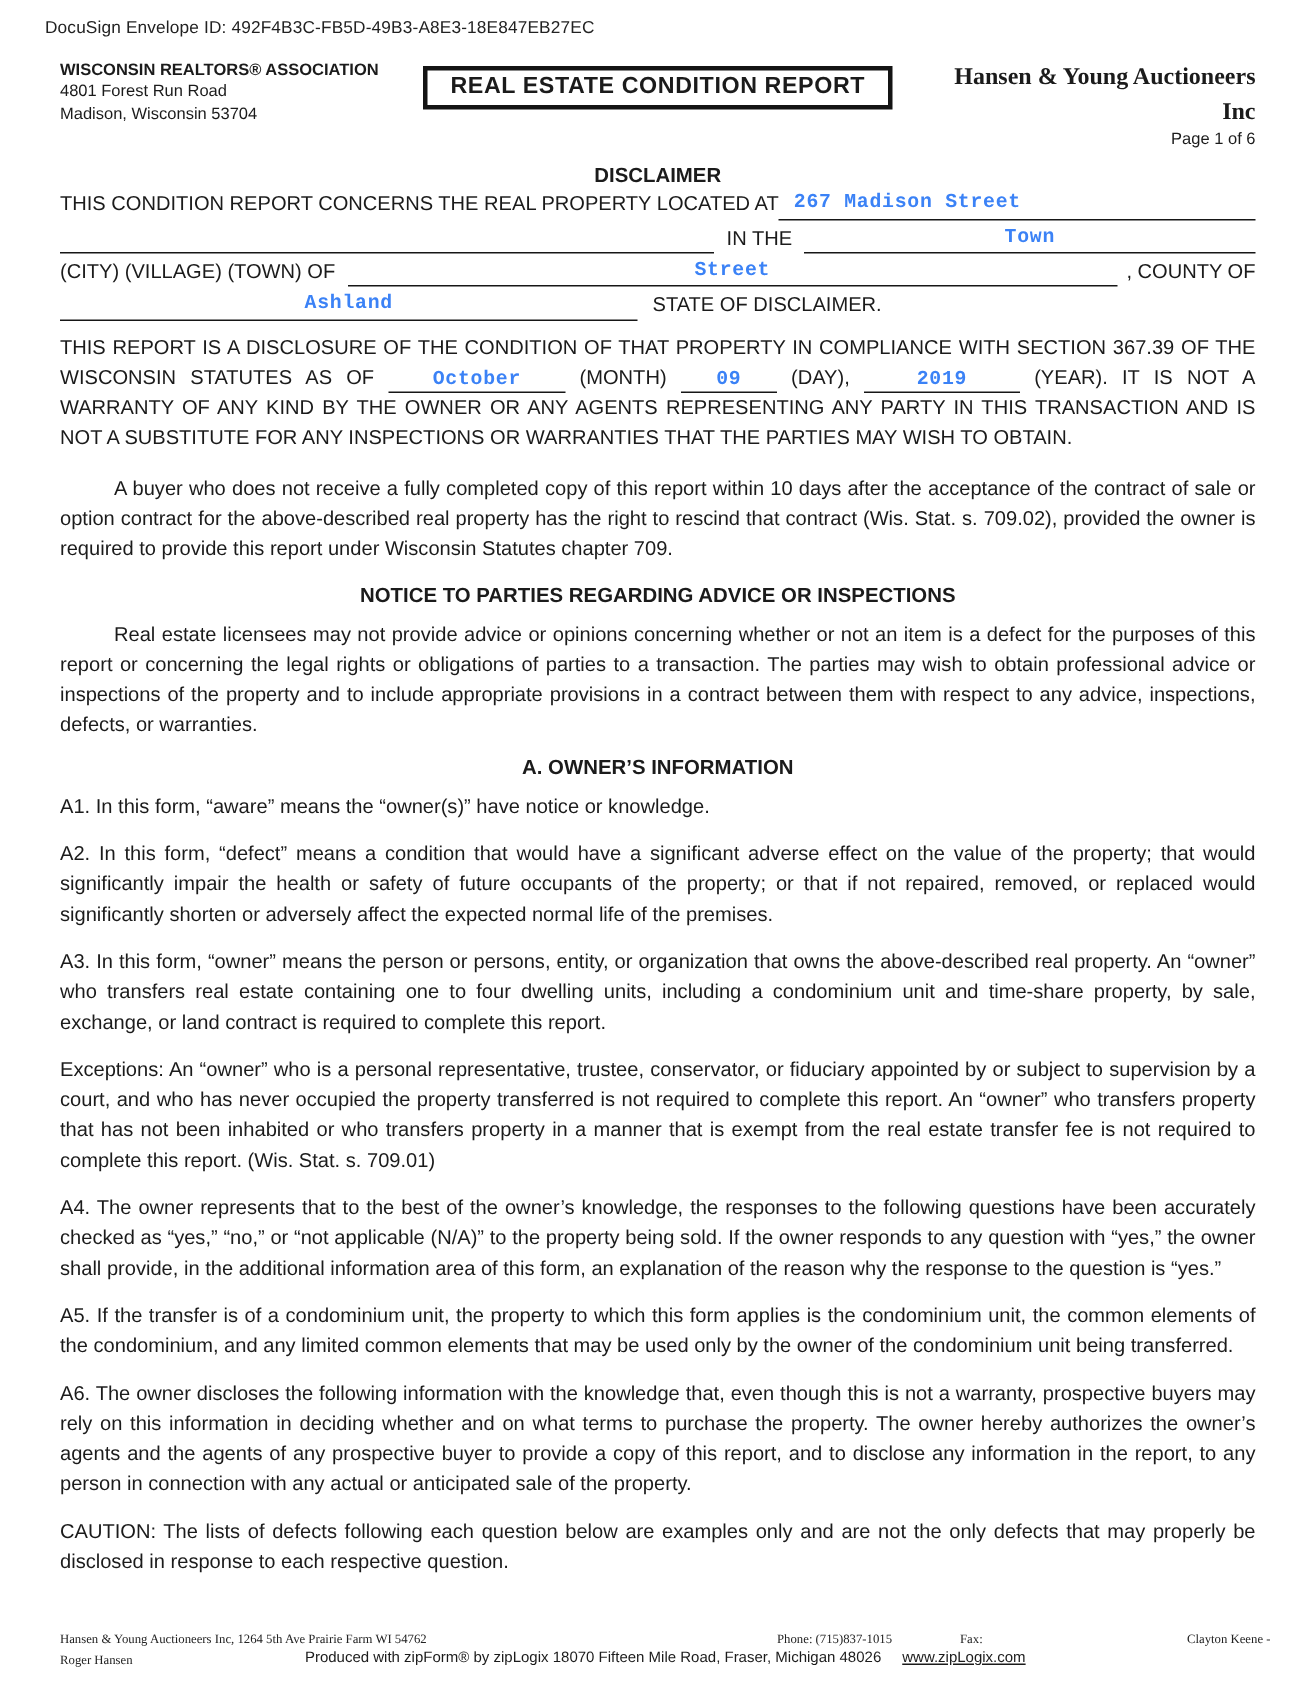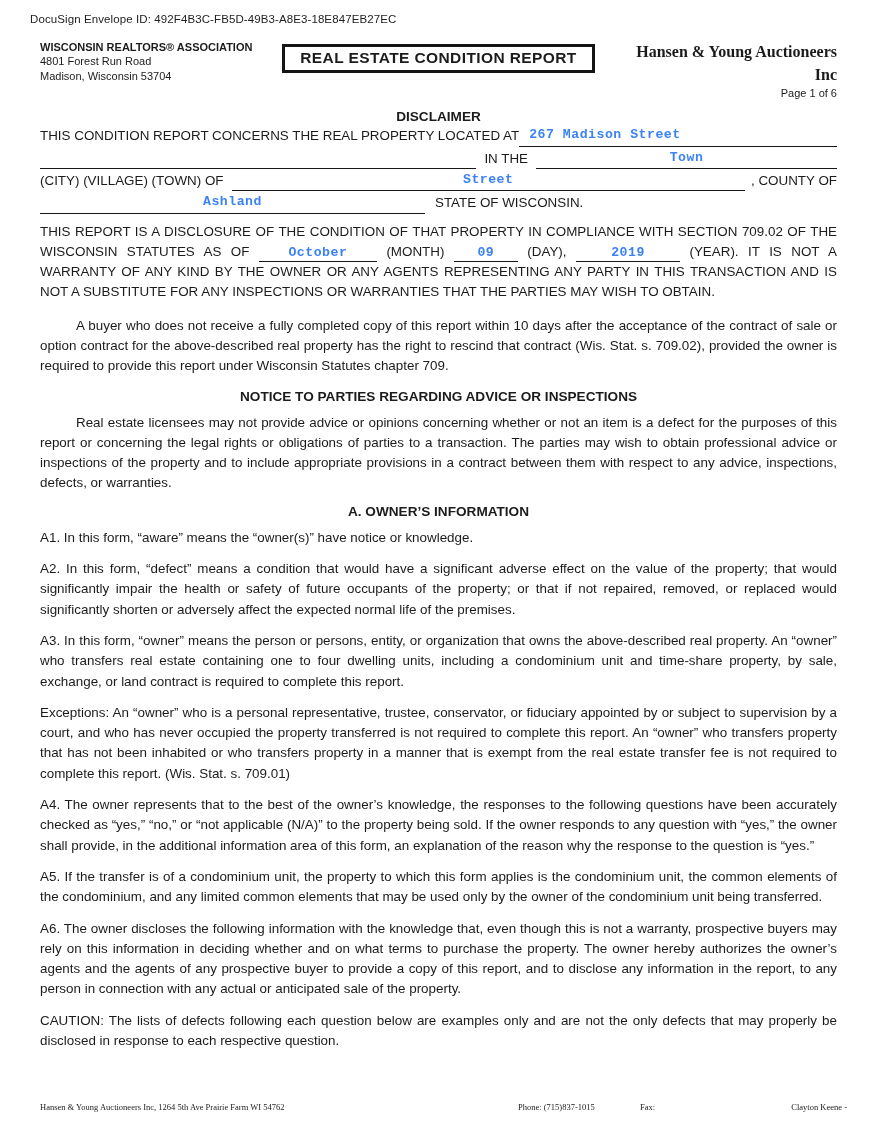--- a/index.html
+++ b/index.html
@@ -113,25 +113,25 @@
     </div>
 
     <div class="fill-line">
       <span class="lbl">(CITY) (VILLAGE) (TOWN) OF</span>
       <span class="blank grow fill-center" style="margin-left:8px;"><span class="fill">Street</span></span>
       <span class="lbl" style="padding-left:6px;">, COUNTY OF</span>
     </div>
 
     <div class="fill-line">
       <span class="blank blank-l4 fill-center"><span class="fill">Ashland</span></span>
-      <span class="lbl lbl-gap">STATE OF WISCONSIN.</span>
+      <span class="lbl lbl-gap">STATE OF DISCLAIMER.</span>
     </div>
 
     <p class="body-p" style="margin-top:8px;">
-      <span>THIS REPORT IS A DISCLOSURE OF THE CONDITION OF THAT PROPERTY IN COMPLIANCE WITH SECTION 709.02 OF THE WISCONSIN STATUTES AS OF</span>
+      <span>THIS REPORT IS A DISCLOSURE OF THE CONDITION OF THAT PROPERTY IN COMPLIANCE WITH SECTION 367.39 OF THE WISCONSIN STATUTES AS OF</span>
       <span class="iblank w-month"><span class="fill">October</span></span>
       <span>(MONTH)</span>
       <span class="iblank w-day"><span class="fill">09</span></span>
       <span>(DAY),</span>
       <span class="iblank w-year"><span class="fill">2019</span></span>
       <span>(YEAR). IT IS NOT A WARRANTY OF ANY KIND BY THE OWNER OR ANY AGENTS REPRESENTING ANY PARTY IN THIS TRANSACTION AND IS NOT A SUBSTITUTE FOR ANY INSPECTIONS OR WARRANTIES THAT THE PARTIES MAY WISH TO OBTAIN.</span>
     </p>
 
     <p class="body-p indent mt-lg">A buyer who does not receive a fully completed copy of this report within 10 days after the acceptance of the contract of sale or option contract for the above-described real property has the right to rescind that contract (Wis. Stat. s. 709.02), provided the owner is required to provide this report under Wisconsin Statutes chapter 709.</p>
 
@@ -152,15 +152,21 @@
 
   </div>
 
   <div class="footer">
     <div class="f-row1">
       <span class="f-company">Hansen &amp; Young Auctioneers Inc, 1264 5th Ave Prairie Farm WI 54762</span>
       <span class="f-phone">Phone: (715)837-1015</span>
       <span class="f-fax">Fax:</span>
       <span class="f-name">Clayton Keene -</span>
     </div>
+    <div class="f-row2">
+      <span class="f-agent">Roger Hansen</span>
+      <div class="f-produced-wrap">
+        <span>Produced with zipForm® by zipLogix  18070 Fifteen Mile Road, Fraser, Michigan 48026</span><span class="f-link">www.zipLogix.com</span>
+      </div>
+    </div>
   </div>
 
 </div>
 
 </body></html>

